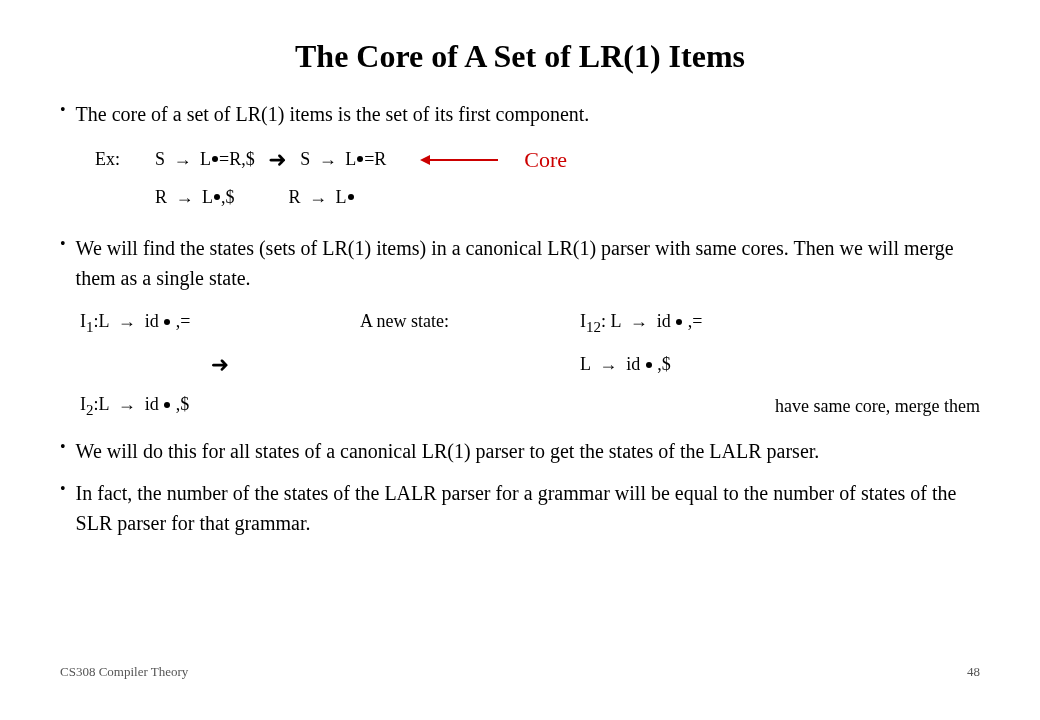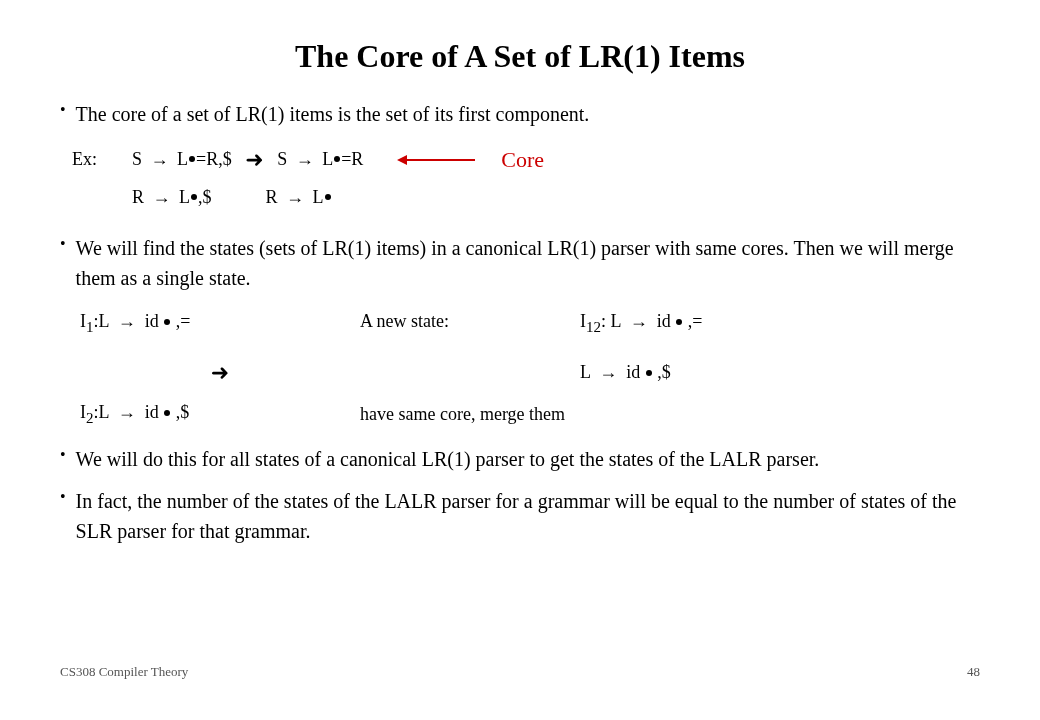--- a/index.html
+++ b/index.html
@@ -43,21 +43,21 @@
       margin-right: 10px;
       margin-top: 2px;
       font-size: 16px;
       flex-shrink: 0;
     }
     .bullet-text {
       font-size: 20px;
       line-height: 1.5;
     }
     .example-block {
-      margin-left: 12px;
+      margin-left: 35px;
       margin-bottom: 16px;
       font-size: 18px;
       line-height: 1.7;
     }
     .ex-row {
       display: flex;
       align-items: center;
       margin-bottom: 4px;
     }
     .ex-label {
@@ -171,21 +171,21 @@
       </div>
     </div>
 
     <div class="bullet-item">
       <span class="bullet-dot">•</span>
       <span class="bullet-text">We will find the states (sets of LR(1) items) in a canonical LR(1) parser with same cores. Then we will merge them as a single state.</span>
     </div>
 
     <div class="states-block">
 
-      <div style="display:flex; align-items:flex-start; margin-bottom: 12px;">
+      <div style="display:flex; align-items:flex-start; margin-bottom: 4px;">
 
         <div style="min-width: 280px;">
           <span>I<sub>1</sub>:L</span>
           <span>&nbsp;→&nbsp;</span>
           <span>id</span>
           <span class="dot"></span>
           <span>,=</span>
         </div>
 
         <div style="min-width: 220px;">
@@ -211,21 +211,21 @@
 
         <div>
           <span>L</span>
           <span>&nbsp;→&nbsp;</span>
           <span>id</span>
           <span class="dot"></span>
           <span>,$</span>
         </div>
       </div>
 
-      <div style="display:flex; align-items:center;">
+      <div style="display:flex; align-items:center;justify-content:space-between;">
         <div style="min-width: 280px;">
           <span>I<sub>2</sub>:L</span>
           <span>&nbsp;→&nbsp;</span>
           <span>id</span>
           <span class="dot"></span>
           <span>,$</span>
         </div>
         <div>
           <span>have same core, merge them</span>
         </div>

